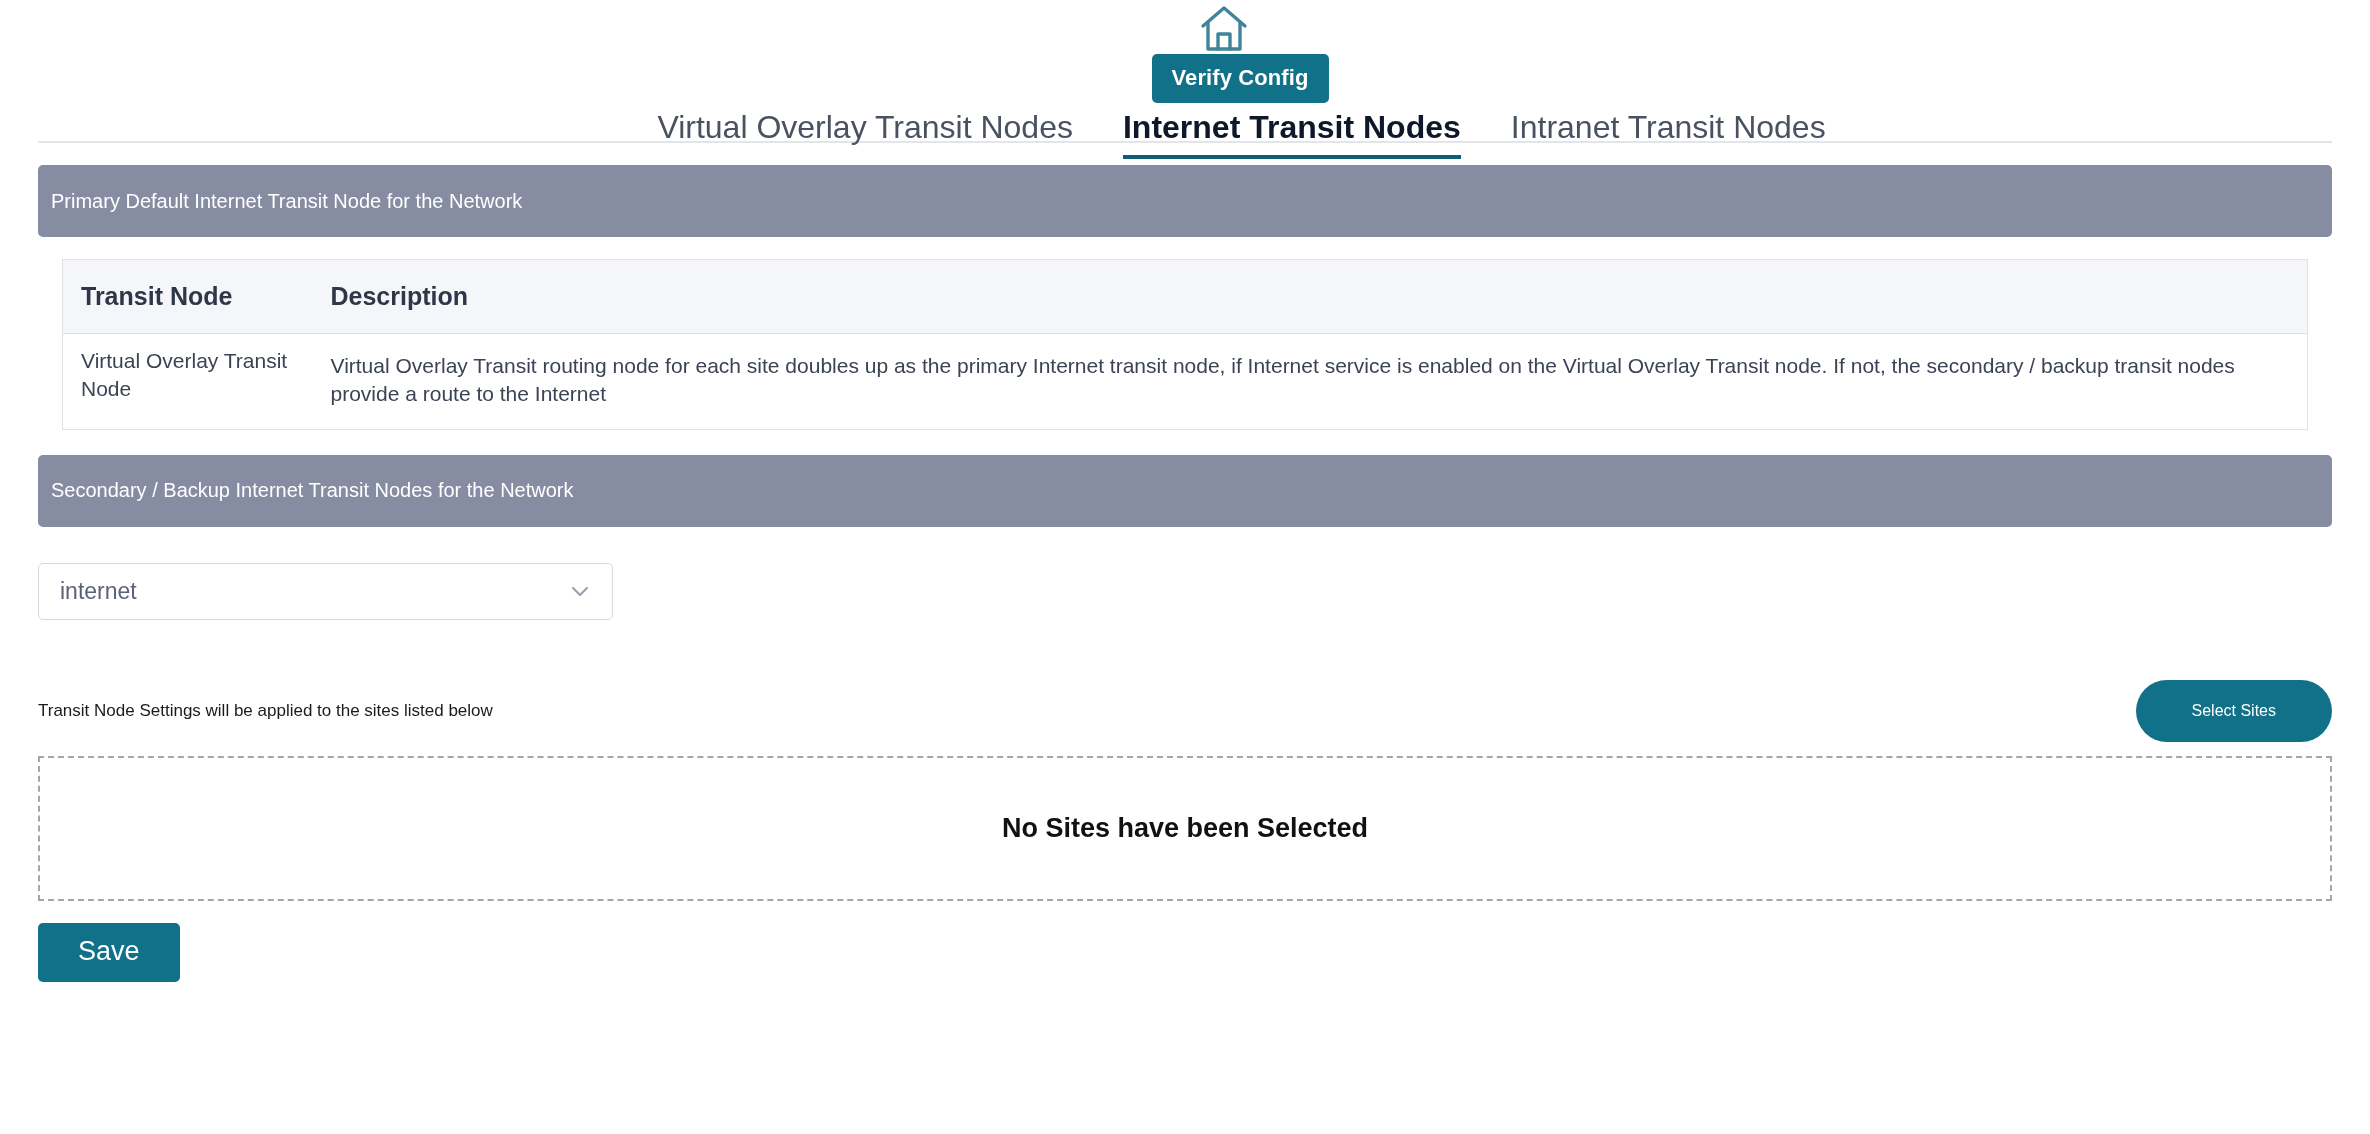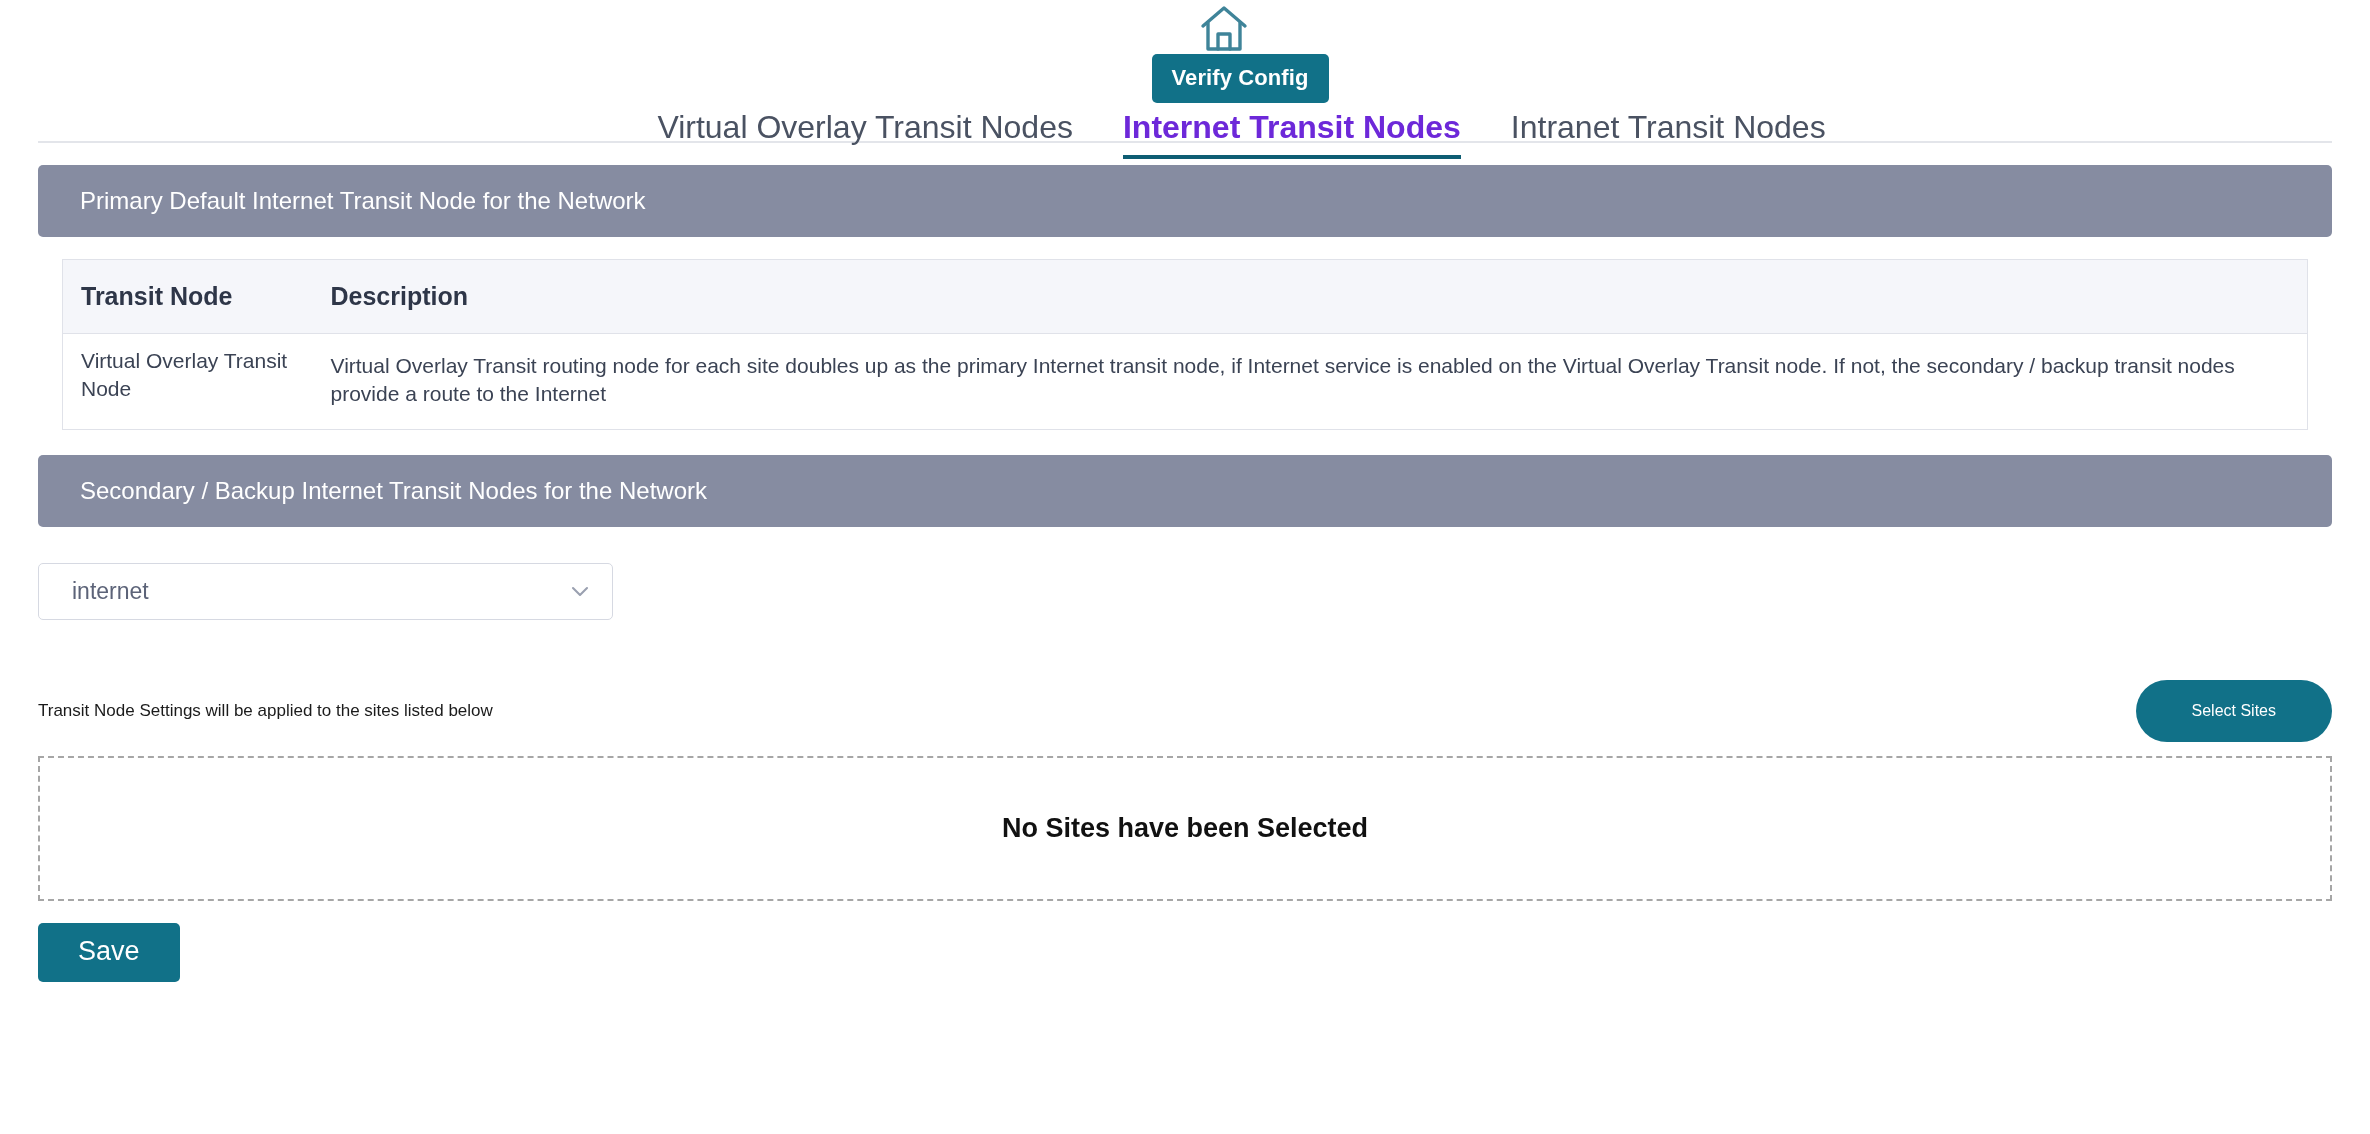--- a/index.html
+++ b/index.html
@@ -69,43 +69,43 @@
     color: #4a5262;
     padding: 0 25px;
     line-height: 1;
     padding-top: 8px;
     cursor: pointer;
     white-space: nowrap;
     position: relative;
     font-family: "Liberation Sans", sans-serif;
   }
   .tab.active {
-    color: #6d28d9;
+    color: #0f172a;
     font-weight: bold;
   }
   .tab.active::after {
     content: "";
     position: absolute;
     left: 25px;
     right: 25px;
     bottom: -16px;
     height: 4px;
     background: #0e5d73;
   }
 
   
   .section-bar {
     margin: 0 38px;
     background: #868ca1;
     color: #ffffff;
-    font-size: 24px;
+    font-size: 20px;
     height: 72px;
     display: flex;
     align-items: center;
-    padding-left: 42px;
+    padding-left: 13px;
     border-radius: 5px;
     font-family: "Liberation Sans", sans-serif;
   }
 
   .bar-primary { margin-top: 22px; }
   .bar-secondary { margin-top: 3px; }
 
   
   .card {
     margin: 0 38px;
@@ -162,21 +162,20 @@
     align-items: center;
     justify-content: space-between;
     padding: 0 20px 0 21px;
     background: #ffffff;
     cursor: pointer;
   }
   .select-value {
     font-size: 23px;
     color: #5c6378;
     font-family: "Liberation Sans", sans-serif;
-    margin-left: 12px;
   }
   .chev {
     width: 24px;
     height: 24px;
     display: block;
   }
 
   
   .apply-row {
     margin: 52px 38px 0 38px;

